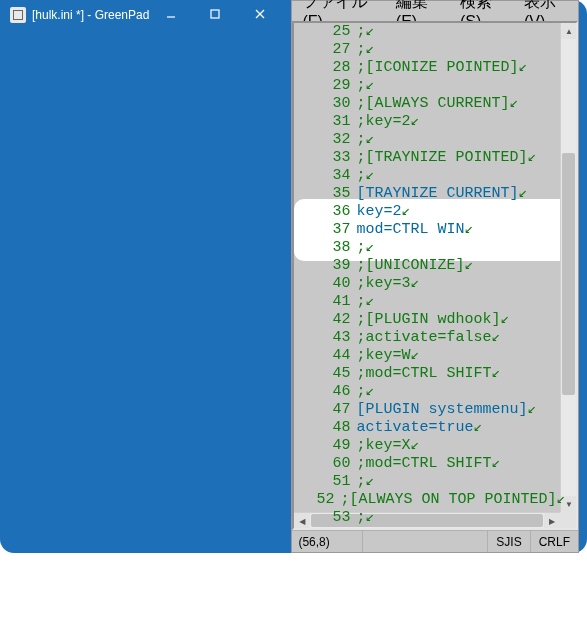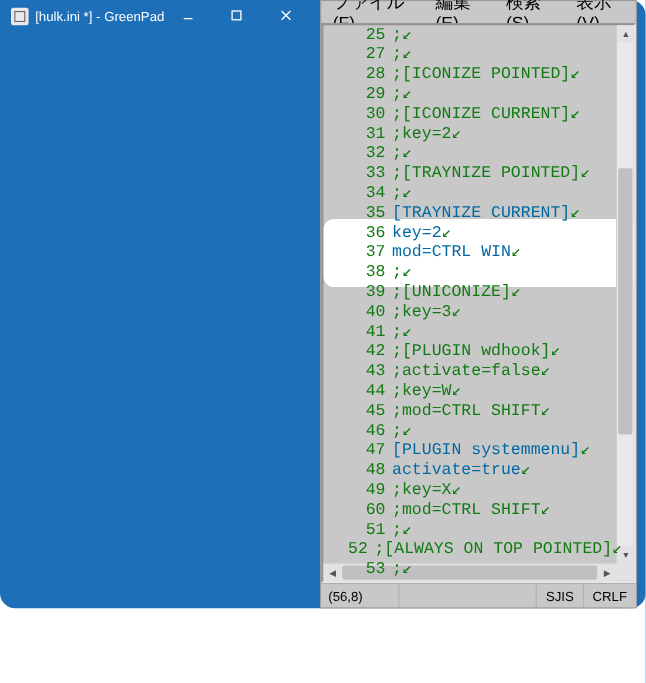--- a/index.html
+++ b/index.html
@@ -83,21 +83,21 @@
     </div>
 
     <div class="editor-frame">
       <div class="editor-scroll">
         <div class="hl-bg" style="top: 176px; height: 62px; width: 285px;"></div>
         <div class="lines">
             <div class="line"><span class="ln">25</span><span class="code"><span class="comment">;</span><span class="eol">↙</span></span></div>
             <div class="line"><span class="ln">27</span><span class="code"><span class="comment">;</span><span class="eol">↙</span></span></div>
             <div class="line"><span class="ln">28</span><span class="code"><span class="comment">;[ICONIZE POINTED]</span><span class="eol">↙</span></span></div>
             <div class="line"><span class="ln">29</span><span class="code"><span class="comment">;</span><span class="eol">↙</span></span></div>
-            <div class="line"><span class="ln">30</span><span class="code"><span class="comment">;[ICONIZE CURRENT]</span><span class="eol">↙</span></span></div>
+            <div class="line"><span class="ln">30</span><span class="code"><span class="comment">;[ALWAYS CURRENT]</span><span class="eol">↙</span></span></div>
             <div class="line"><span class="ln">31</span><span class="code"><span class="comment">;key=2</span><span class="eol">↙</span></span></div>
             <div class="line"><span class="ln">32</span><span class="code"><span class="comment">;</span><span class="eol">↙</span></span></div>
             <div class="line"><span class="ln">33</span><span class="code"><span class="comment">;[TRAYNIZE POINTED]</span><span class="eol">↙</span></span></div>
             <div class="line"><span class="ln">34</span><span class="code"><span class="comment">;</span><span class="eol">↙</span></span></div>
             <div class="line"><span class="ln">35</span><span class="code"><span class="normal">[TRAYNIZE CURRENT]</span><span class="eol">↙</span></span></div>
             <div class="line"><span class="ln">36</span><span class="code"><span class="normal">key=2</span><span class="eol">↙</span></span></div>
             <div class="line"><span class="ln">37</span><span class="code"><span class="normal">mod=CTRL WIN</span><span class="eol">↙</span></span></div>
             <div class="line"><span class="ln">38</span><span class="code"><span class="comment">;</span><span class="eol">↙</span></span></div>
             <div class="line"><span class="ln">39</span><span class="code"><span class="comment">;[UNICONIZE]</span><span class="eol">↙</span></span></div>
             <div class="line"><span class="ln">40</span><span class="code"><span class="comment">;key=3</span><span class="eol">↙</span></span></div>

